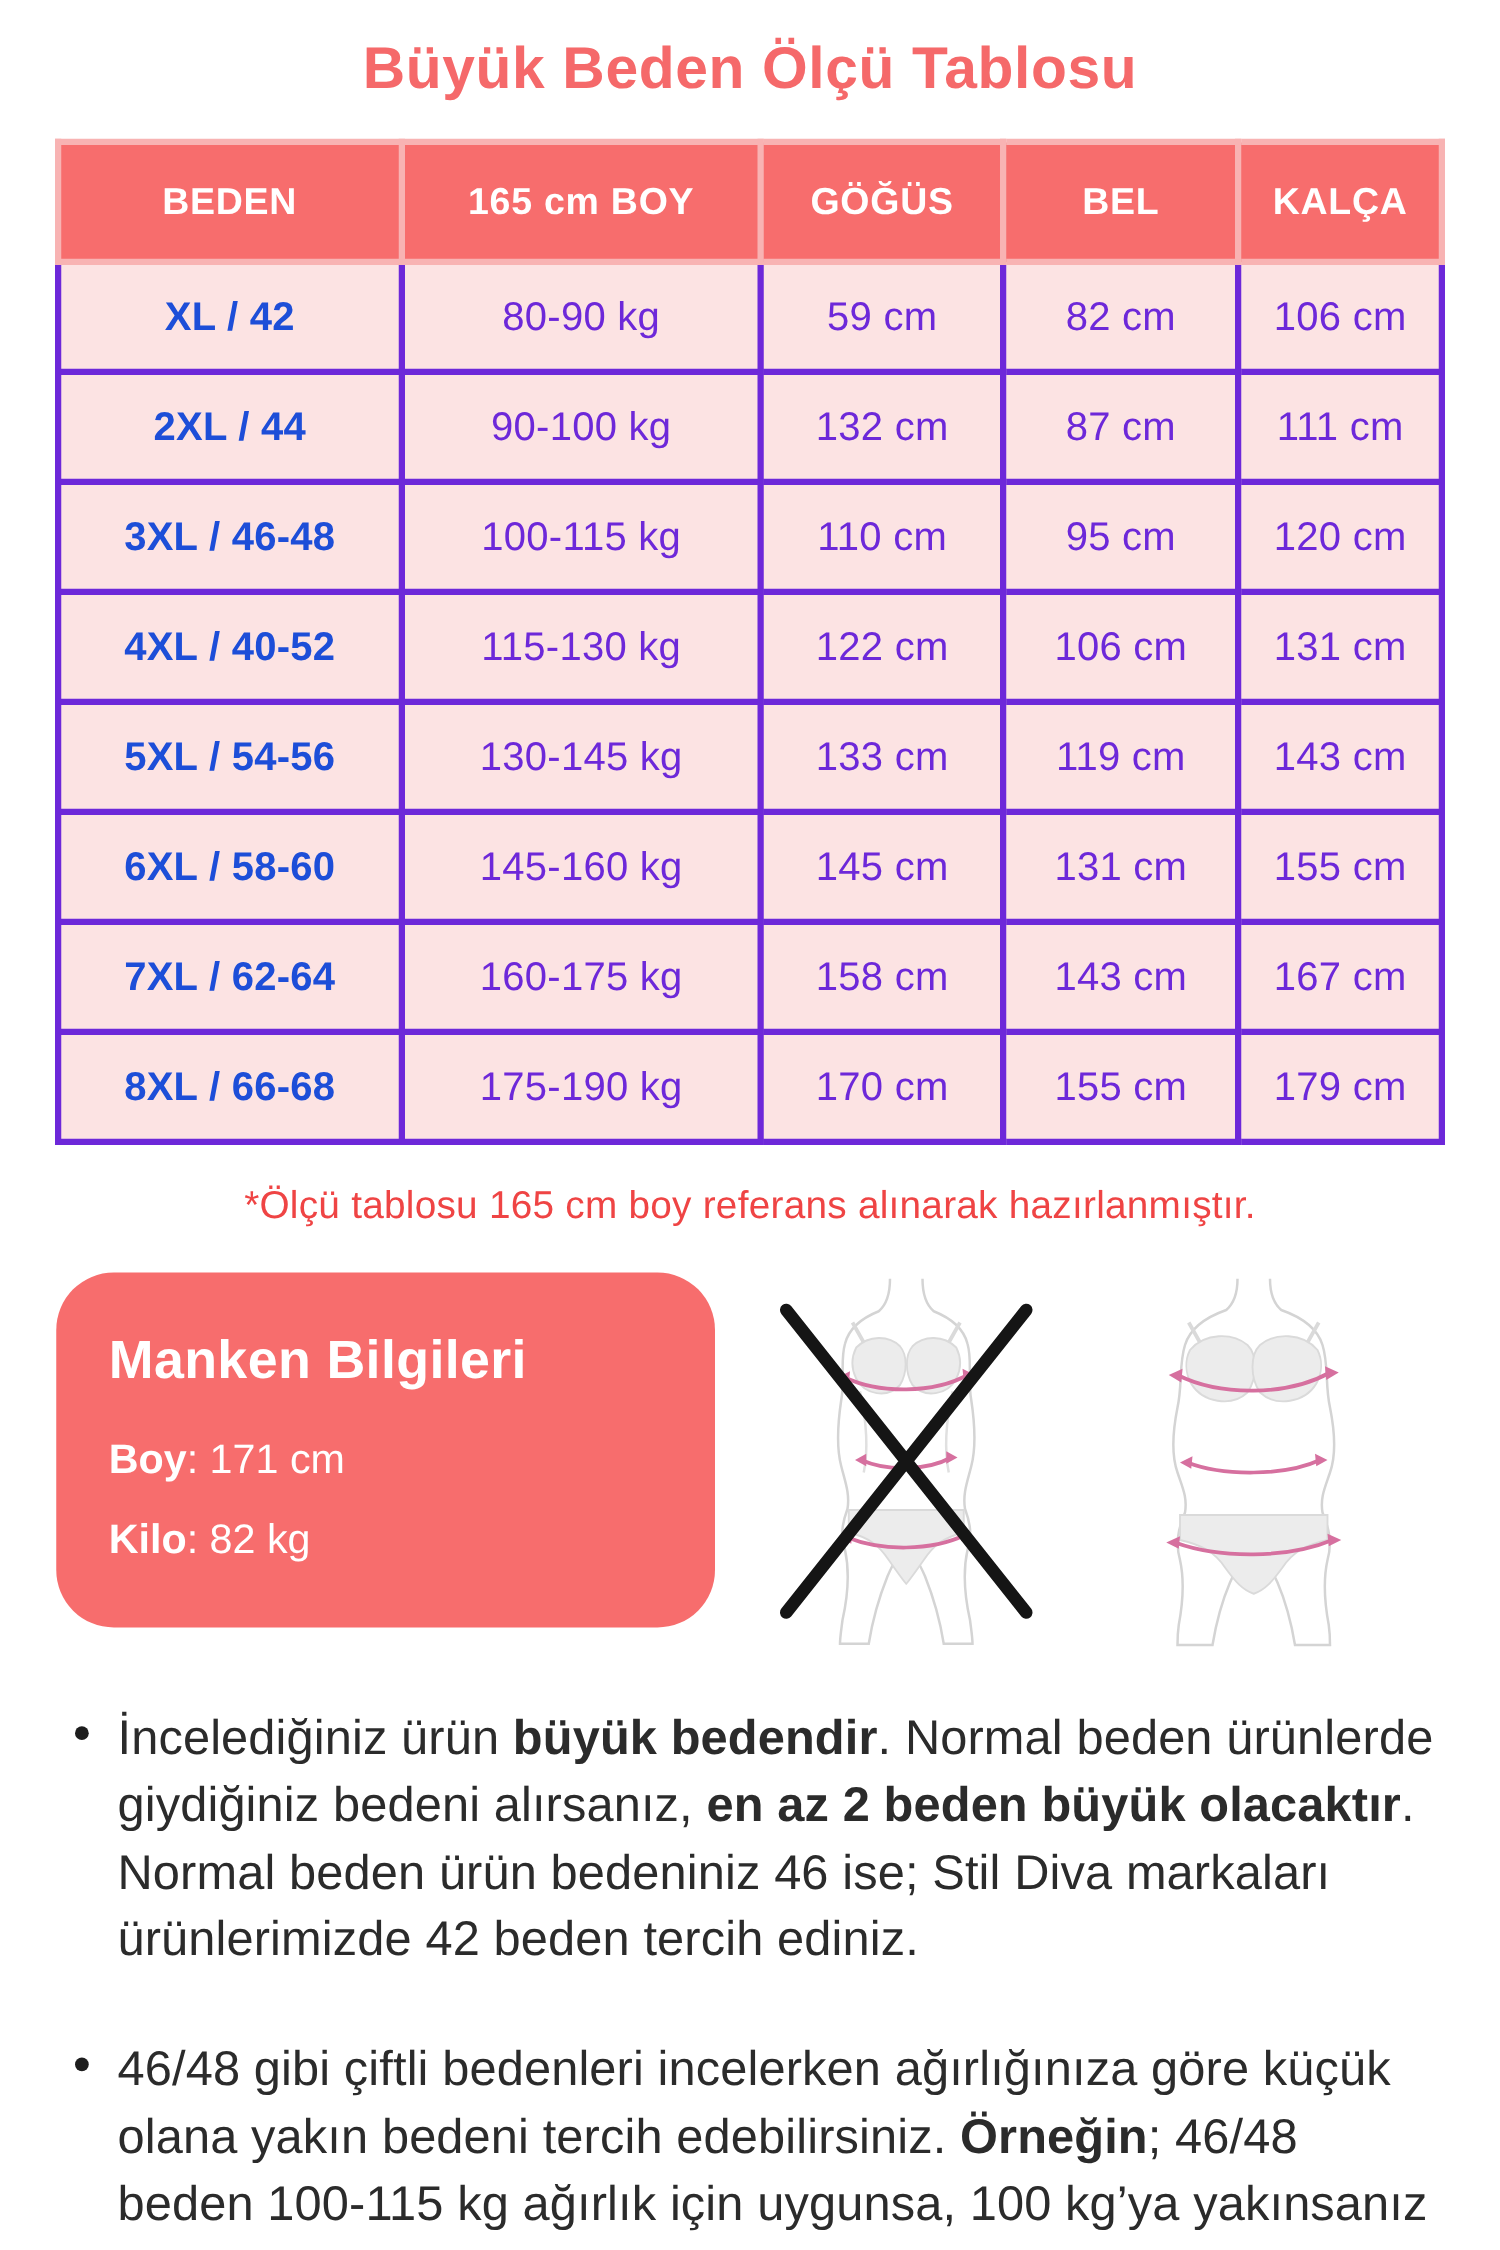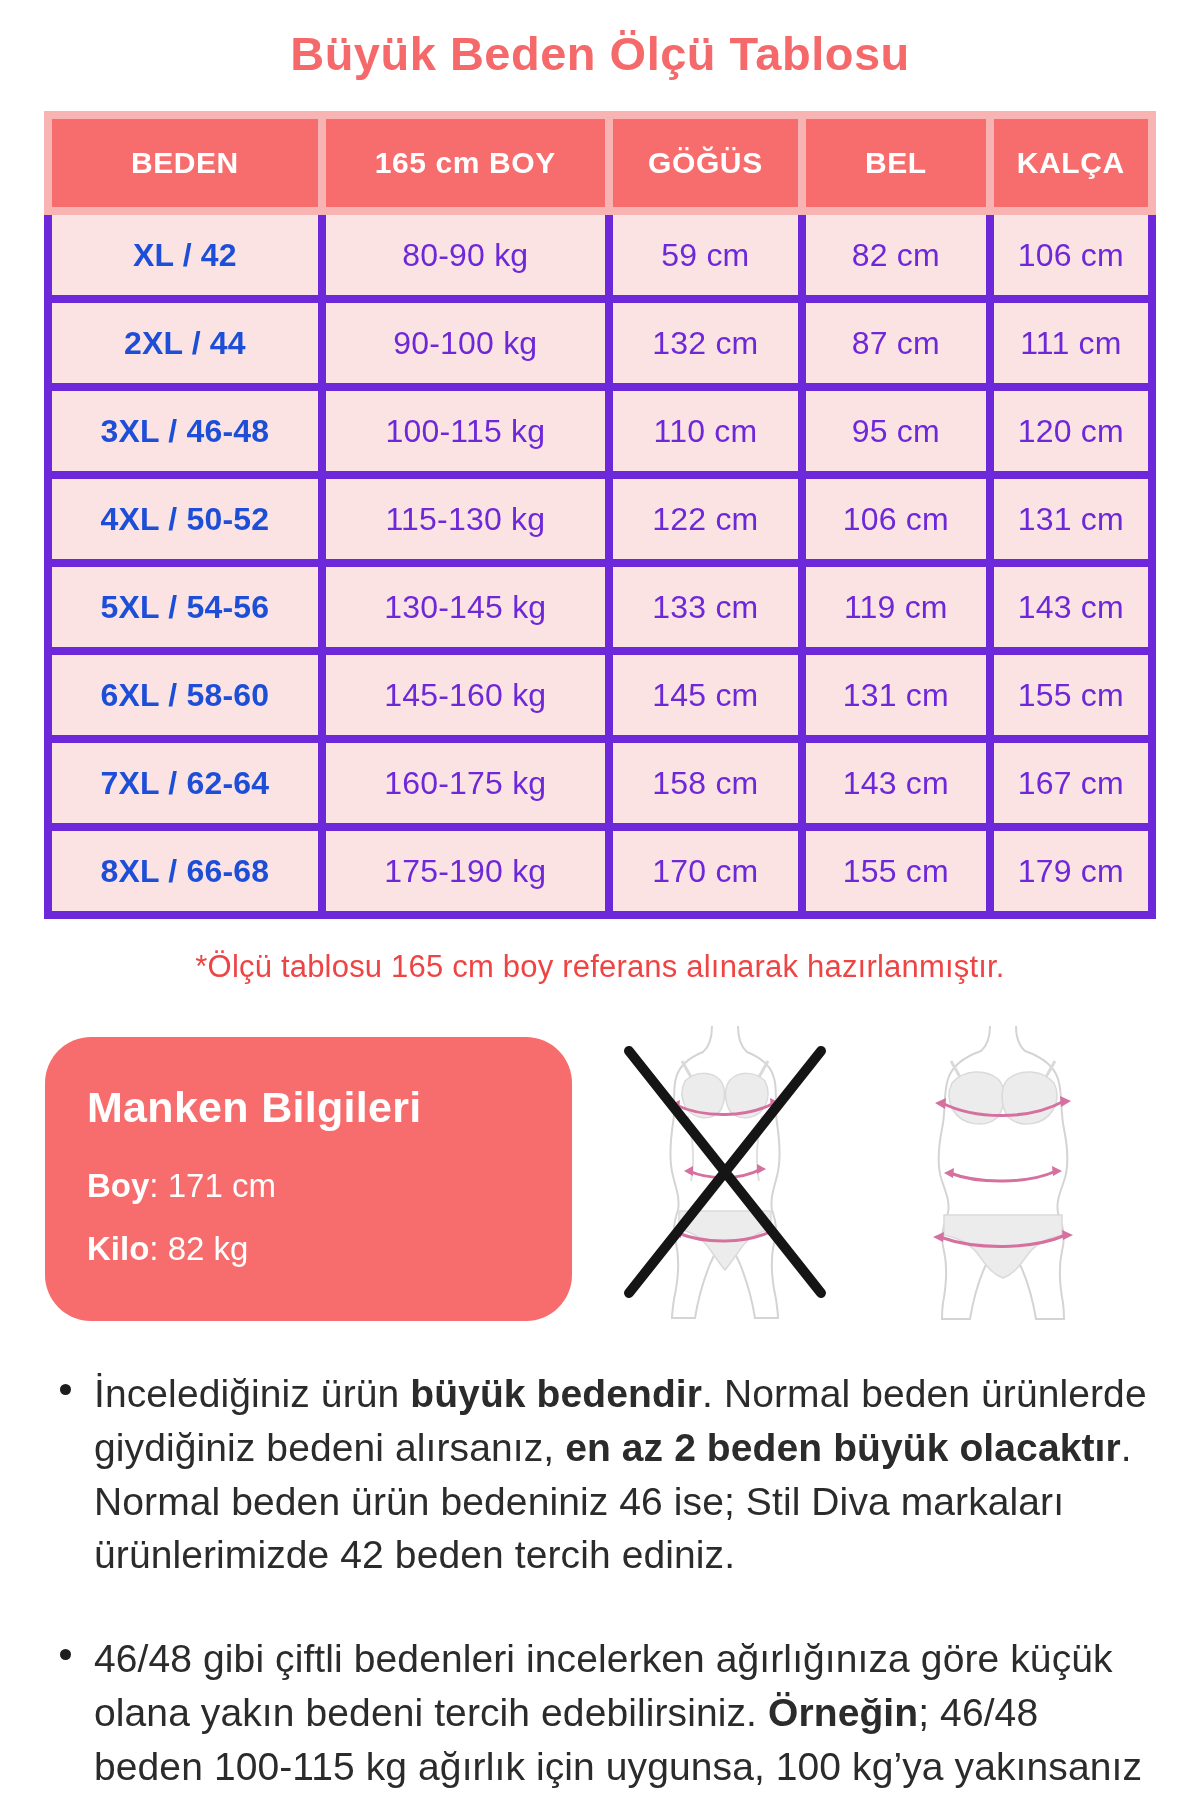--- a/index.html
+++ b/index.html
@@ -11,39 +11,39 @@
   h1.page-title {
     margin:26px 0 0; text-align:center;
     font-size:47px; font-weight:800; letter-spacing:.5px;
     color:#f5696a;
   }
   table.size-table {
     width:1112px; margin:30px auto 0;
     border-collapse:collapse; table-layout:fixed;
   }
   .size-table th, .size-table td {
-    border:8px solid #6d28d9; text-align:center; vertical-align:middle;
+    border:5px solid #6d28d9; text-align:center; vertical-align:middle;
     padding:0 4px;
   }
   .size-table thead th {
     background:#f76d6d; color:#ffffff; border-color:#f8b3b3;
     font-size:30px; font-weight:700; letter-spacing:.6px; height:96px;
   }
   .size-table tbody td {
     background:#fce3e3; font-size:32px; color:#6d28d9; height:88px;
     letter-spacing:.2px;
   }
   .size-table tbody td:first-child { font-weight:700; color:#1d4ed8; }
   col.c1{width:24.8%} col.c2{width:26%} col.c3{width:17.5%} col.c4{width:17%} col.c5{width:14.7%}
   p.footnote {
     margin:30px 0 0; text-align:center;
     font-size:31px; color:#ef4444; letter-spacing:.2px;
   }
   .info-section {
-    display:flex; align-items:flex-end; margin:36px 45px 0;
+    display:flex; align-items:flex-start; margin:36px 45px 0;
   }
   .model-card {
     width:527px; flex:0 0 527px; background:#f76d6d; color:#fff;
     border-radius:46px; padding:46px 42px 50px;
   }
   .model-card h2 { margin:0; font-size:43px; font-weight:800; letter-spacing:.3px; }
   .model-card .field { margin:20px 0 0; font-size:33px; line-height:1.32; }
   .model-card .field:first-of-type { margin-top:32px; }
   .fl { font-weight:700; }
   .figures {
@@ -102,21 +102,21 @@
         <td>111 cm</td>
       </tr>
       <tr>
         <td>3XL / 46-48</td>
         <td>100-115 kg</td>
         <td>110 cm</td>
         <td>95 cm</td>
         <td>120 cm</td>
       </tr>
       <tr>
-        <td>4XL / 50-52</td>
+        <td>4XL / 40-52</td>
         <td>115-130 kg</td>
         <td>122 cm</td>
         <td>106 cm</td>
         <td>131 cm</td>
       </tr>
       <tr>
         <td>5XL / 54-56</td>
         <td>130-145 kg</td>
         <td>133 cm</td>
         <td>119 cm</td>

